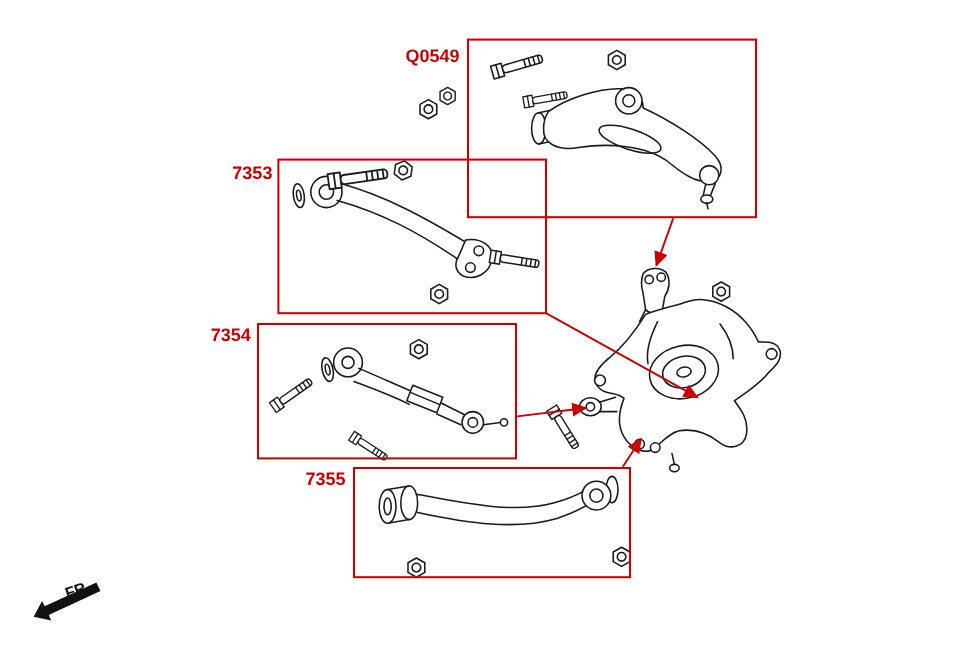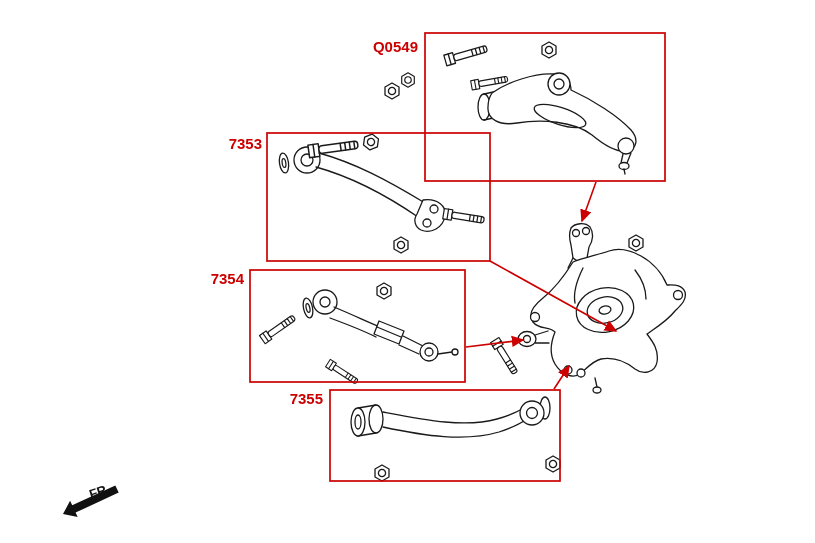--- a/index.html
+++ b/index.html
@@ -1,16 +1,16 @@
 <!DOCTYPE html>
 <html style="--red: #cc0000; --bg: #ffffff;"><head>
 <meta charset="utf-8">
 <style>
   html,body{margin:0;padding:0;background:#fff;}
-  .stage{position:relative;width:731px;height:543px;background:var(--bg,#fff);overflow:hidden;font-family:"Liberation Sans",sans-serif;margin-left:35px;}
+  .stage{position:relative;width:731px;height:543px;background:var(--bg,#fff);overflow:hidden;font-family:"Liberation Sans",sans-serif;}
   .stage svg{position:absolute;left:0;top:0;}
   .ln{stroke:#1a1a1a;stroke-width:1.3;fill:none;stroke-linecap:round;}
   .lnf{stroke:#1a1a1a;stroke-width:1.3;fill:#fff;stroke-linejoin:round;}
   .redbox{fill:none;stroke:var(--red,#cc0000);stroke-width:1.7;}
   .redline{stroke:var(--red,#cc0000);stroke-width:1.6;fill:none;}
   .lbl{font:700 15px "Liberation Sans",sans-serif;fill:var(--red,#cc0000);}
   .frlbl{font:700 13px "Liberation Sans",sans-serif;fill:#111;}
   .blk{fill:#111;stroke:none;}
 </style>
 </head>

